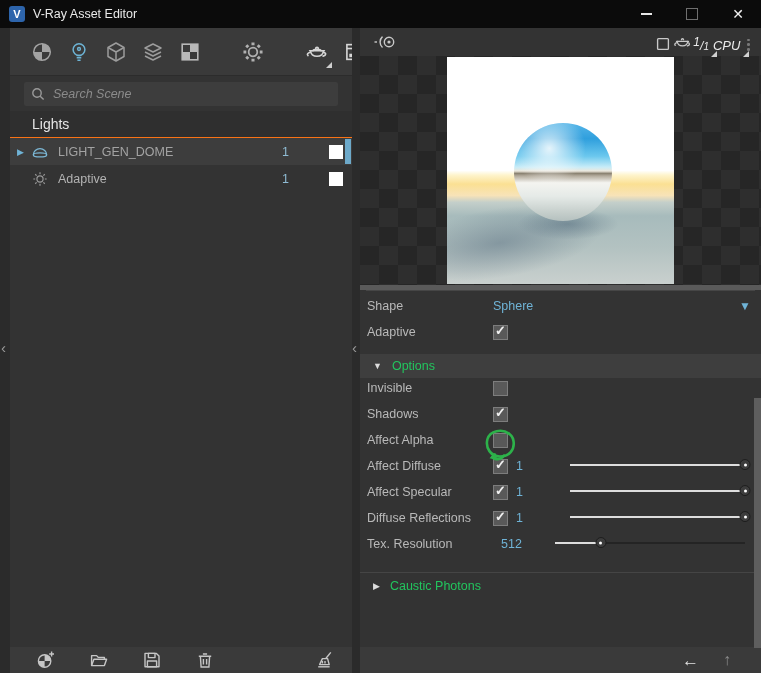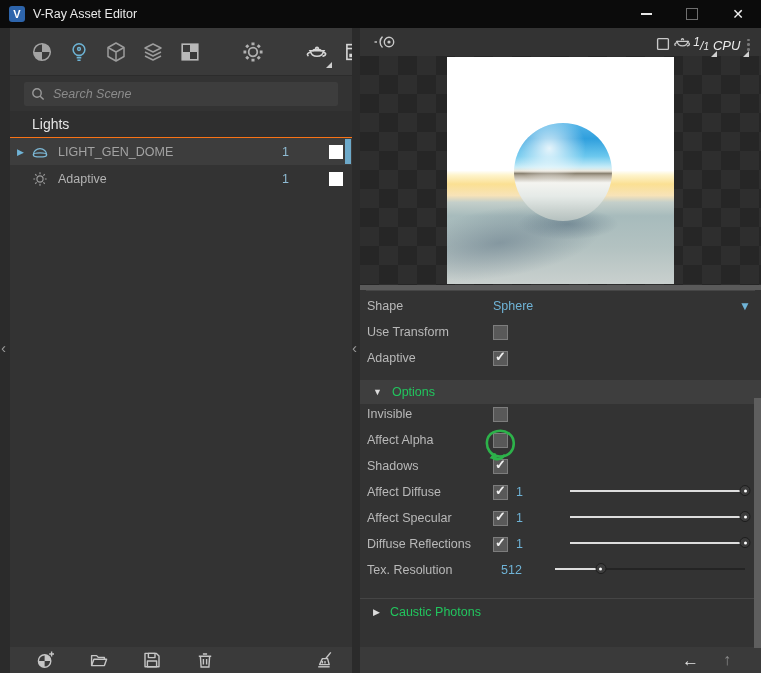--- a/index.html
+++ b/index.html
@@ -341,53 +341,49 @@
       <div class="splitter"></div>
 
       <div class="hr"></div>
 
       <div class="prow">
         <span class="plabel">Shape</span>
         <span style="color:#6fb3d6;">Sphere</span>
         <span style="margin-left:auto;margin-right:10px;color:#6fb3d6;font-size:12px;">▼</span>
       </div>
 
-      <div class="prow">
-        <span class="plabel">Use Transform</span>
-        <span class="cb"></span>
-      </div>
 
       <div class="prow">
         <span class="plabel">Adaptive</span>
         <span class="cb checked"></span>
       </div>
 
       <div class="section-row">
         <span class="sec-arrow">▼</span>
         <span class="sec-label">Options</span>
       </div>
 
       <div class="prow">
         <span class="plabel">Invisible</span>
         <span class="cb"></span>
+      </div>
+
+      <div class="prow">
+        <span class="plabel">Shadows</span>
+        <span class="cb checked"></span>
       </div>
 
       <div class="prow">
         <span class="plabel">Affect Alpha</span>
         <span class="cb"></span>
         <svg class="annot" width="40" height="38" viewBox="0 0 40 38" fill="none" stroke="#2db24a" stroke-width="2.6" stroke-linecap="round">
           <path d="M28,6.5 C21,1.5 9,3.5 6.5,12 C4,21 10,29.5 19,29.5 C28,29.5 34,23 32.5,14 C31.8,9.5 29.5,7 26,5.8"></path>
           <path d="M23,28.5 C20,33 13,33.5 11.5,29.8"></path>
           <path d="M15.5,31.5 L11,30.5 L13.8,27.5"></path>
         </svg>
-      </div>
-
-      <div class="prow">
-        <span class="plabel">Shadows</span>
-        <span class="cb checked"></span>
       </div>
 
       <div class="prow">
         <span class="plabel">Affect Diffuse</span>
         <span class="cb checked"></span>
         <span class="pval">1</span>
         <span class="slider">
           <span class="track">
               <span class="fill" style="width: 100%;"></span>
               <span class="handle" style="left: 100%;"></span>

